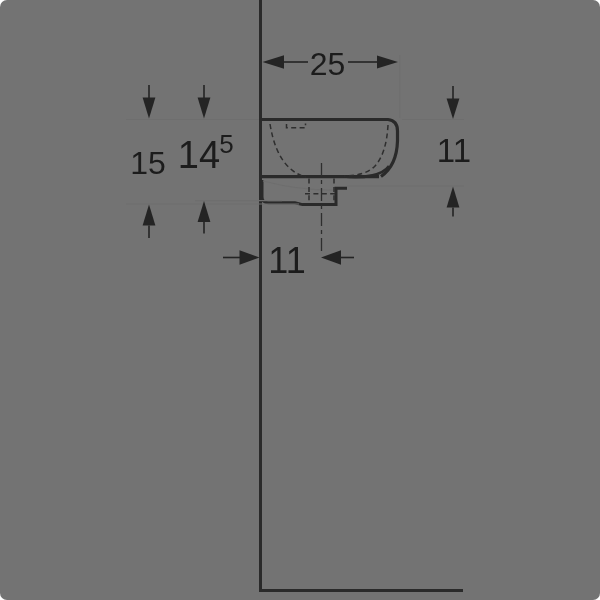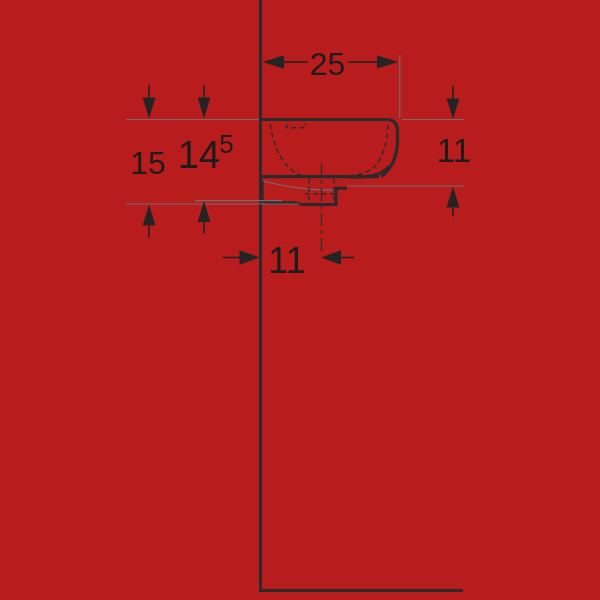--- a/index.html
+++ b/index.html
@@ -8,21 +8,22 @@
     background: #ffffff;
     width: 600px;
     height: 600px;
     overflow: hidden;
     font-family: "Liberation Sans", sans-serif;
   }
   .drawing-wrap {
     position: relative;
     width: 600px;
     height: 600px;
-    background: #b91c1c;
+    background: #737373;
+    border-radius: 7px;
   }
   svg { display: block; }
   text {
     font-family: "Liberation Sans", sans-serif;
     fill: #1c1c1c;
   }
   .dim-text      { font-size: 32px; }
   .dim-text-lg   { font-size: 38px; }
   .dim-text-sup  { font-size: 26px; }
   .dim-text-md   { font-size: 33px; }

